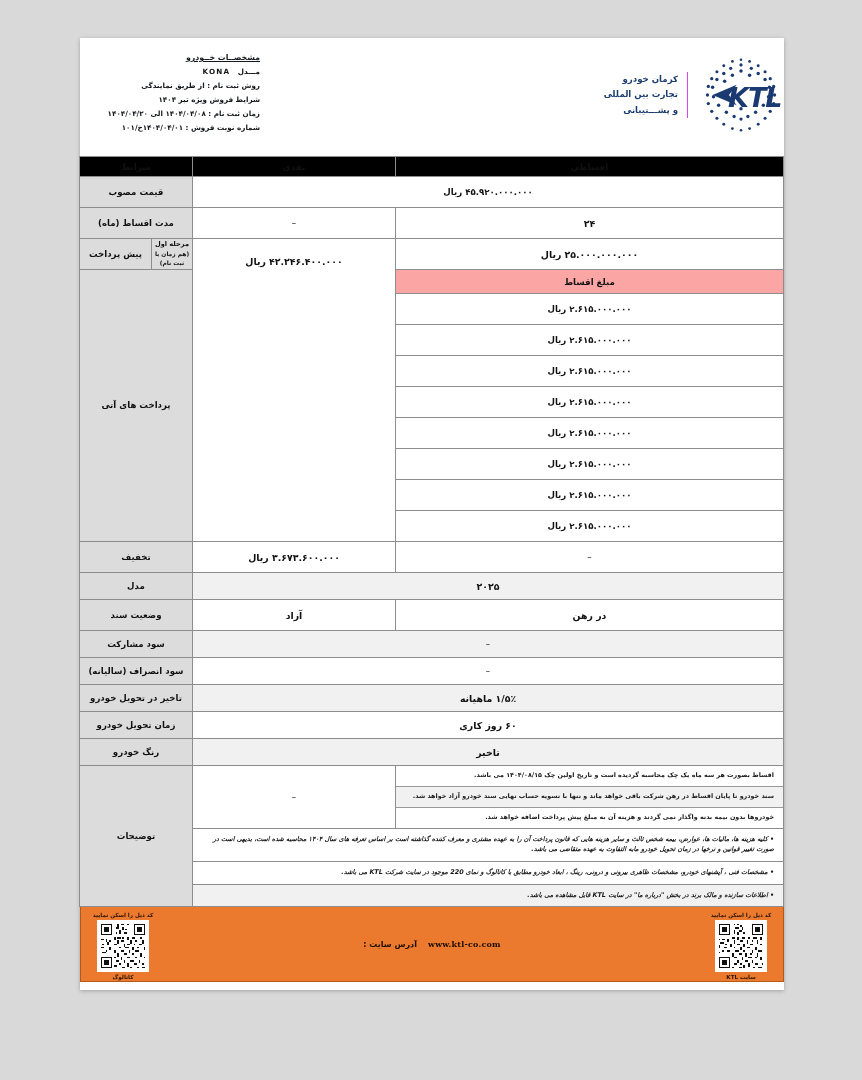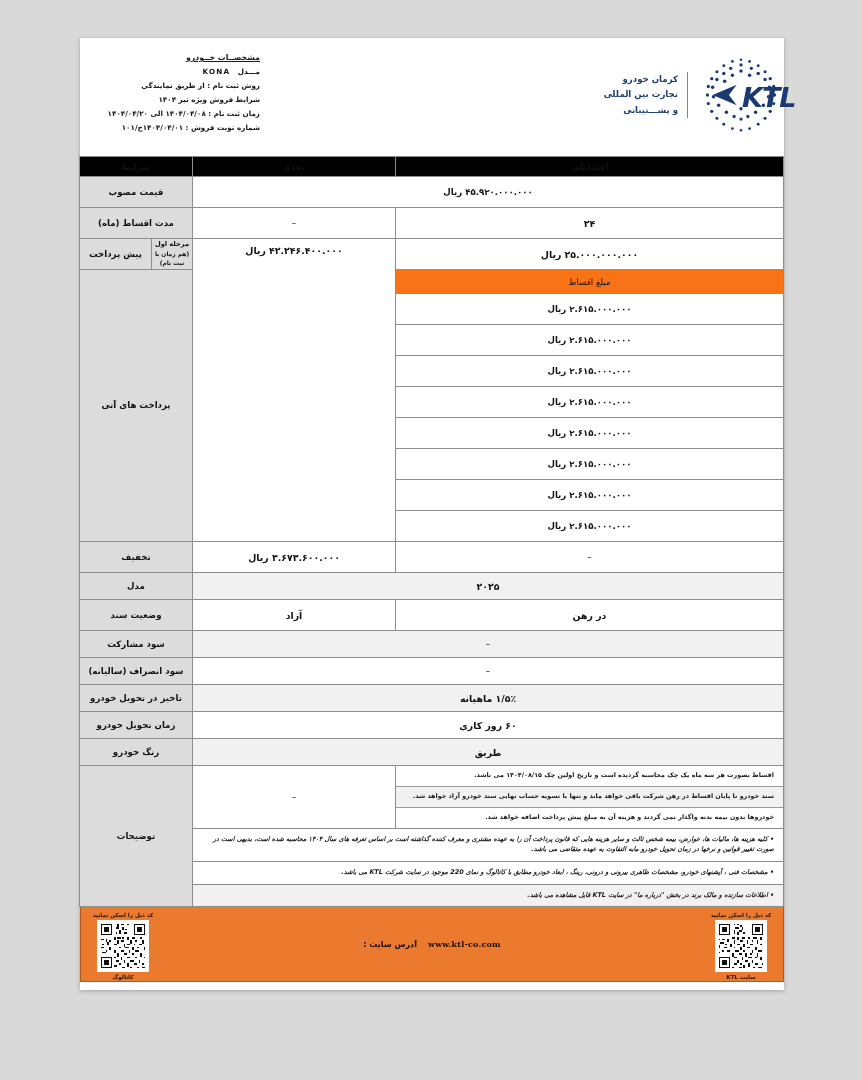--- a/index.html
+++ b/index.html
@@ -103,22 +103,22 @@
   }
   .lbl.sub { width: 72px; text-align: center; }
   .lbl.narrow { width: 40px; font-size: 6.6px; }
   .val { font-size: 10.2px; font-weight: bold; height: 30px; }
   .val.sm { font-size: 9.4px; }
   .row-alt { background: #f1f1f1; }
   .row-white { background: #ffffff; }
   .dash { font-size: 10px; color: #333; }
 
   .inst-head {
-    background: #f97316;
-    font-weight: normal;
+    background: #fca5a5;
+    font-weight: bold;
     font-size: 10px;
     height: 23px;
   }
   .inst-cell { height: 30px; font-size: 10px; font-weight: bold; }
 
   
   .notes-cell { padding: 0; }
   .note-line {
     border-bottom: 1px solid #9a9a9a;
     font-size: 6.4px;
@@ -242,21 +242,21 @@
                 <circle cx="42" cy="75" r="1.9"></circle>
                 <circle cx="58" cy="75" r="1.9"></circle>
                 <circle cx="70" cy="84" r="1.7"></circle>
               <circle cx="40" cy="89" r="1.6"></circle>
                 <circle cx="50" cy="78" r="1.9"></circle>
                 <circle cx="60" cy="89" r="1.6"></circle>
               <circle cx="50" cy="91" r="1.5"></circle>
             </g>
             <path d="M45 38 L17 50 L45 62 L36 50 Z" fill="#1b3a72"></path>
           </svg>
-          <div style="position:absolute;left:44px;top:30px;font-size:27px;font-weight:bold;color:#1b3a72;font-style:italic;letter-spacing:-1px;font-family:'DejaVu Sans',sans-serif;">KTL</div>
+          <div style="position:absolute;left:30px;top:30px;font-size:27px;font-weight:bold;color:#1b3a72;font-style:italic;letter-spacing:-1px;font-family:'DejaVu Sans',sans-serif;">KTL</div>
         </div>
         <div class="logo-text">
           <div>کرمان خودرو</div>
           <div>تجارت بین المللی</div>
           <div>و پشـــتیبانی</div>
         </div>
       </div>
     </div>
 
     <table class="main">
@@ -280,21 +280,21 @@
       </tr>
 
       <tr>
         <td class="val sm">۲۴</td>
         <td class="dash">–</td>
         <td class="lbl" colspan="2">مدت اقساط (ماه)</td>
       </tr>
 
       <tr>
         <td class="val sm">۲۵.۰۰۰.۰۰۰.۰۰۰ ریال</td>
-        <td class="val sm" rowspan="10" style="vertical-align:top;padding-top:6px;">۴۲.۲۴۶.۴۰۰.۰۰۰ ریال</td>
+        <td class="val sm" rowspan="10" style="vertical-align:top;padding-top:17px;">۴۲.۲۴۶.۴۰۰.۰۰۰ ریال</td>
         <td class="lbl narrow">
           <div>مرحله اول</div>
           <div style="font-size:5.9px">(هم زمان با ثبت نام)</div>
         </td>
         <td class="lbl sub" rowspan="1">پیش پرداخت</td>
       </tr>
 
       <tr>
         <td class="inst-head">مبلغ اقساط</td>
         <td class="lbl" colspan="2" rowspan="9">پرداخت های آتی</td>
@@ -356,21 +356,21 @@
         <td class="val sm" colspan="2" style="height:26px">۱/۵٪ ماهیانه</td>
         <td class="lbl" colspan="2">تاخیر در تحویل خودرو</td>
       </tr>
 
       <tr>
         <td class="val sm" colspan="2" style="height:26px">۶۰ روز کاری</td>
         <td class="lbl" colspan="2">زمان تحویل خودرو</td>
       </tr>
 
       <tr class="row-alt">
-        <td class="val sm" colspan="2" style="height:26px">طریق</td>
+        <td class="val sm" colspan="2" style="height:26px">تاخیر</td>
         <td class="lbl" colspan="2">رنگ خودرو</td>
       </tr>
 
       <tr>
         <td class="notes-cell">
           <div class="note-line">اقساط بصورت هر سه ماه یک چک محاسبه گردیده است و تاریخ اولین چک  ۱۴۰۴/۰۸/۱۵ می باشد.</div>
           <div class="note-line grey">سند خودرو تا پایان اقساط در رهن شرکت باقی خواهد ماند و تنها با تسویه حساب نهایی سند خودرو آزاد خواهد شد.</div>
           <div class="note-line">خودروها بدون بیمه بدنه واگذار نمی گردند و هزینه آن به مبلغ پیش پرداخت اضافه خواهد شد.</div>
         </td>
         <td class="dash">–</td>

